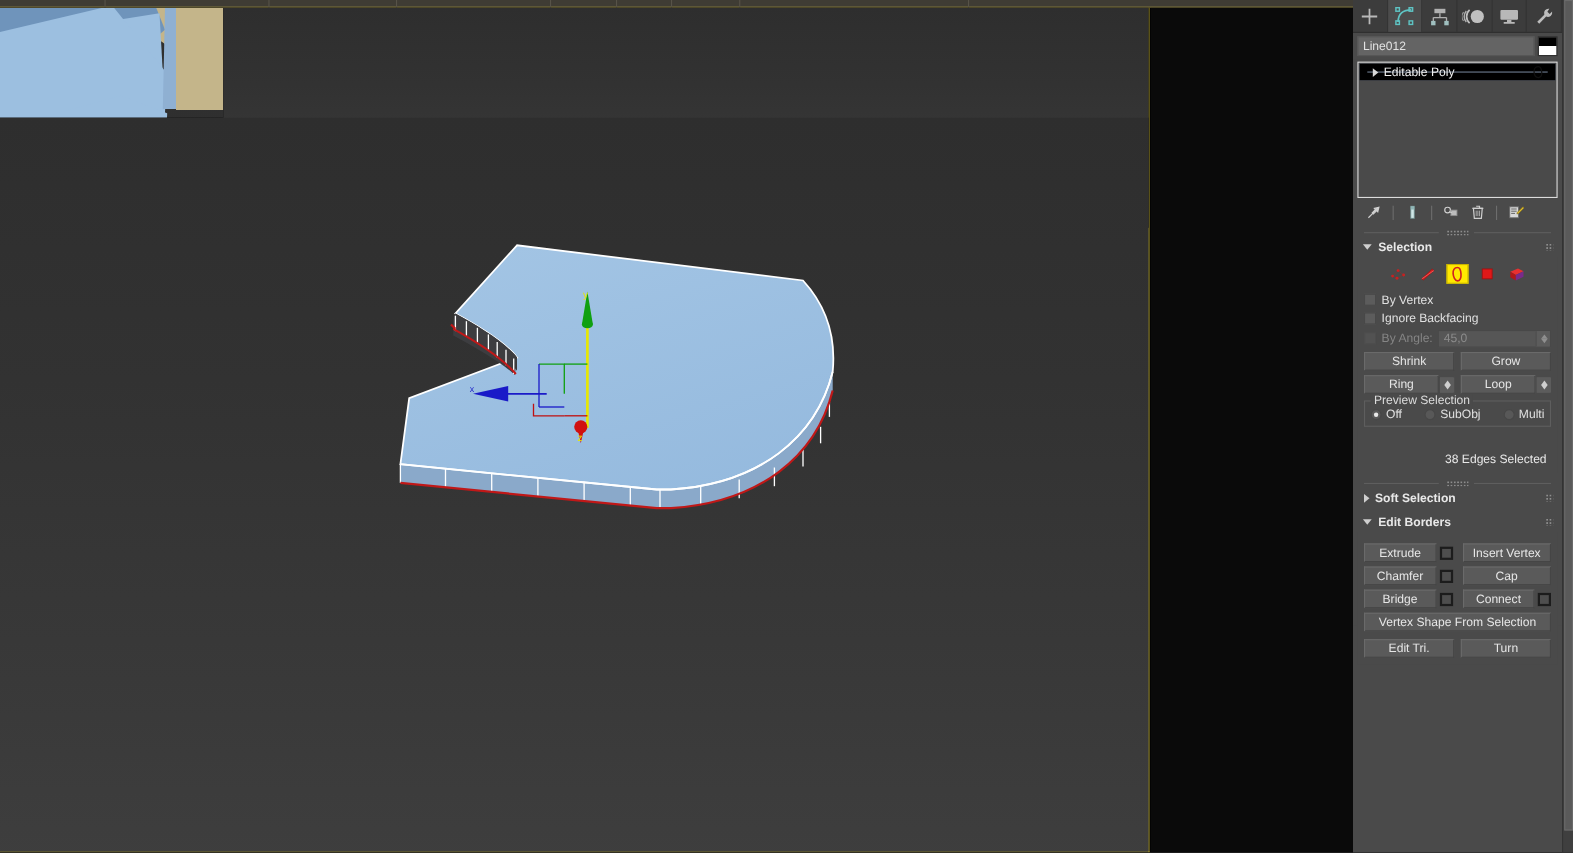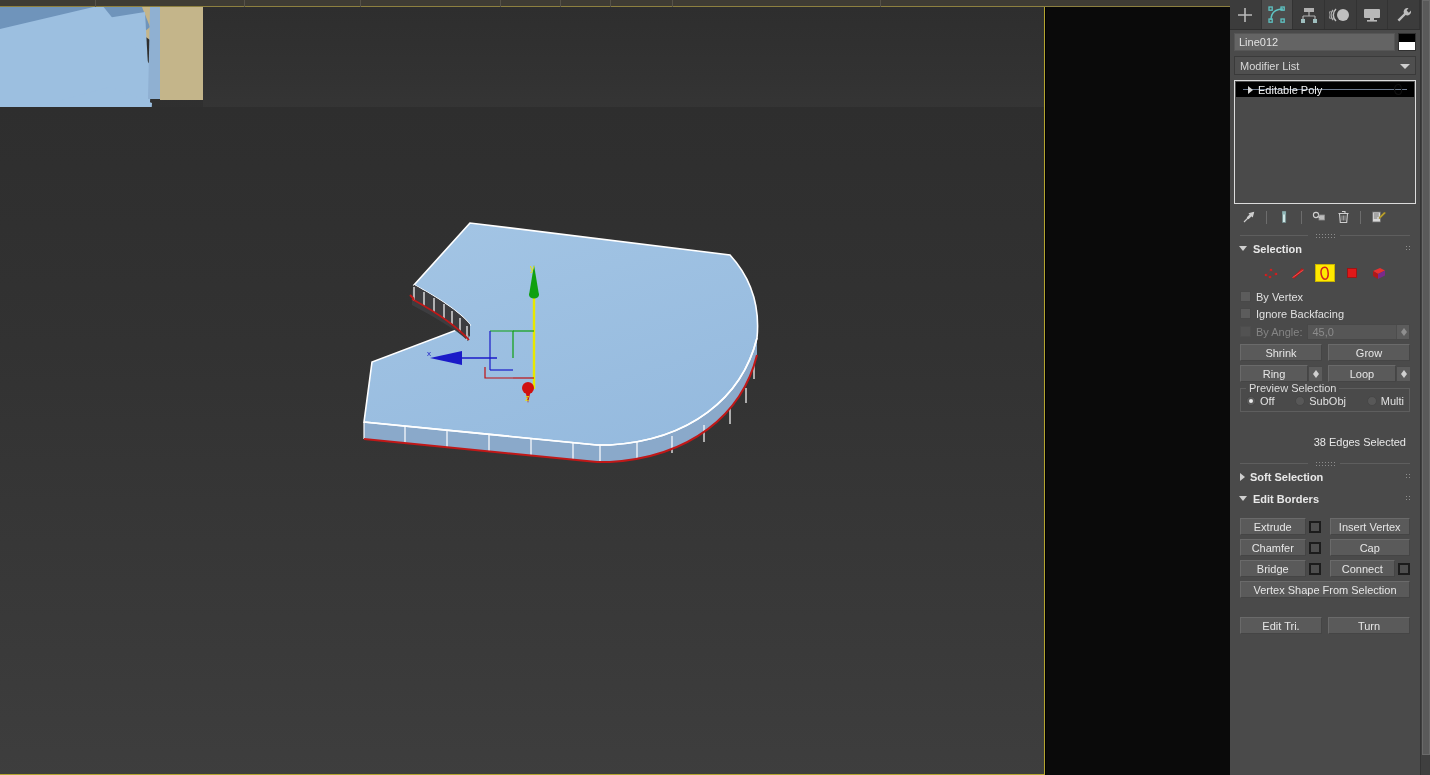--- a/index.html
+++ b/index.html
@@ -488,26 +488,20 @@
             <path d="M14.5 3 a4 4 0 0 0 -4.6 5.4 L3.5 14.7 l1.8 1.8 6.3-6.4 A4 4 0 0 0 17 5.5 l-2.2 2.2 -2.1-2.1 Z" fill="#bdbdbd"></path>
           </svg>
         </div>
       </div>
 
       <div class="namerow">
         <input class="namefield" type="text" value="Line012" style="">
         <div class="colorswatch"></div>
       </div>
 
-      <div class="modlist-wrap">
-        <div class="modlist">
-          <span>Modifier List</span>
-          <span class="arr"></span>
-        </div>
-      </div>
 
       <div class="stack">
         <div class="stack-item">
           <span class="tri"></span>
           <span class="lbl">Editable Poly</span>
           <svg width="13" height="13" viewBox="0 0 13 13">
             <path d="M6.5 1.5 C3.5 1.5 2.4 4 2.6 6.6 C2.8 9.4 4.3 11.5 6.5 11.5
                      C8.6 11.5 9.8 9.6 9.6 6.8 C9.4 4 8.6 1.5 6.5 1.5 Z" fill="none" stroke="#101010" stroke-width="1.1"></path>
           </svg>
         </div>
@@ -721,21 +715,21 @@
               <div class="btn">Connect</div>
               <div class="btn-sq"></div>
             </div>
           </div>
 
           <div class="btnset">
             <div class="btn" style="flex:1;">Vertex Shape From Selection</div>
           </div>
 
 
-          <div class="row2" style="margin-top:19px;">
+          <div class="row2" style="margin-top:7px;">
             <div class="btn">Edit Tri.</div>
             <div class="btn">Turn</div>
           </div>
         </div>
       </div>
 
     </div>
 
     <div class="cmd-scroll">
       <div class="thumb"></div>

